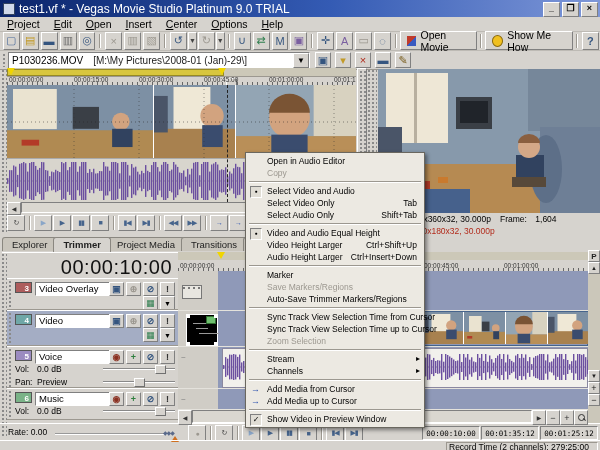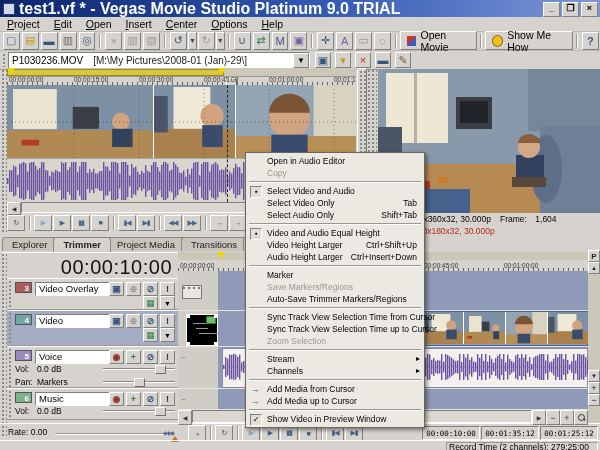--- a/index.html
+++ b/index.html
@@ -5,21 +5,21 @@
   html,body{margin:0;padding:0;background:#555;}
   #app{position:relative;width:600px;height:450px;background:#d6d3ce;overflow:hidden;
        font-family:"Liberation Sans",sans-serif;color:#000;font-size:11px;
        -webkit-font-smoothing:none;}
   .abs{position:absolute;}
   .r3d{border:1px solid;border-color:#fff #808080 #808080 #fff;background:#d6d3ce;}
   .dots{background-image:radial-gradient(#8a8a8a 30%,transparent 32%);background-size:4px 4px;background-position:1px 1px;}
   
   #titlebar{left:0;top:0;width:600px;height:17px;background:linear-gradient(90deg,#0a246a,#345bb4 55%,#7e97d8);display:flex;align-items:center;}
   #titlebar .ticon{width:10px;height:10px;margin:0 4px 0 3px;background:#cfd8ea;border:1px solid #31425f;}
-  #titlebar .ttext{color:#fff;font-weight:bold;font-size:16px;white-space:nowrap;}
+  #titlebar .ttext{color:#fff;font-weight:normal;font-size:12px;white-space:nowrap;}
   .winbtn{width:15px;height:13px;font-size:9px;line-height:11px;text-align:center;font-weight:bold;color:#000;}
   #winbtns{right:2px;top:2px;display:flex;gap:2px;}
   
   #menubar{left:0;top:17px;width:600px;height:14px;display:flex;align-items:center;border-bottom:1px solid #bdbab4;}
   .menuitem{padding:0 7px;font-size:10.5px;}
   .menuitem:first-letter{text-decoration:underline;}
   
   #toolbar{left:0;top:31px;width:600px;height:19px;display:flex;align-items:center;border-bottom:1px solid #bdbab4;}
   .tbtn{width:17px;height:16px;display:inline-flex;align-items:center;justify-content:center;font-size:11px;margin:0 1px;}
   .tbtn.dis{color:#9c9890;}
@@ -547,21 +547,21 @@
         <div class="namebox">Voice</div>
         <div class="hicons">
           <span class="hicon r3d" style="color: rgb(138, 48, 32); font-weight: bold;">◉</span>
           <span class="hicon r3d" style="color: rgb(47, 127, 63); font-weight: bold;">+</span>
           <span class="hicon r3d" style="color: rgb(53, 85, 127); font-weight: bold;">⊘</span>
           <span class="hicon r3d" style="color: rgb(51, 51, 51); font-weight: bold;">!</span>
         </div>
         <div class="volrow" style="top: 17px;"><span class="vlab">Vol:</span><span class="vval">0.0 dB</span><div class="slider">
             <span class="thumbbox" style="left: 52px;"></span>
           </div></div>
-        <div class="volrow" style="top: 30px;"><span class="vlab">Pan:</span><span class="vval">Markers</span><div class="slider">
+        <div class="volrow" style="top: 30px;"><span class="vlab">Pan:</span><span class="vval">Preview</span><div class="slider">
             <span class="thumbbox" style="left: 31px;"></span>
           </div></div>
       </div>
       <div class="trow" style="height: 30px;">
         <div class="grip dots"></div>
         <div class="swatch" style="background: rgb(122, 179, 135);">6</div>
         <div class="namebox">Music</div>
         <div class="hicons">
           <span class="hicon r3d" style="color: rgb(138, 48, 32); font-weight: bold;">◉</span>
           <span class="hicon r3d" style="color: rgb(47, 127, 63); font-weight: bold;">+</span>

